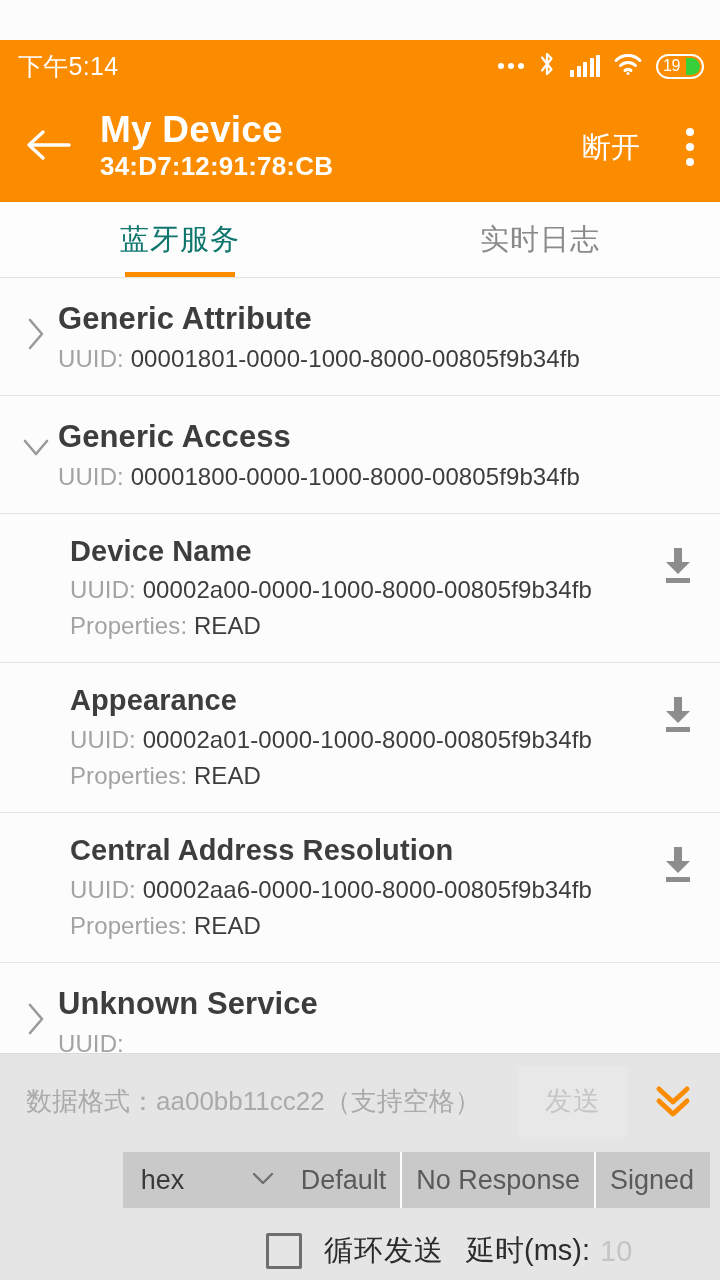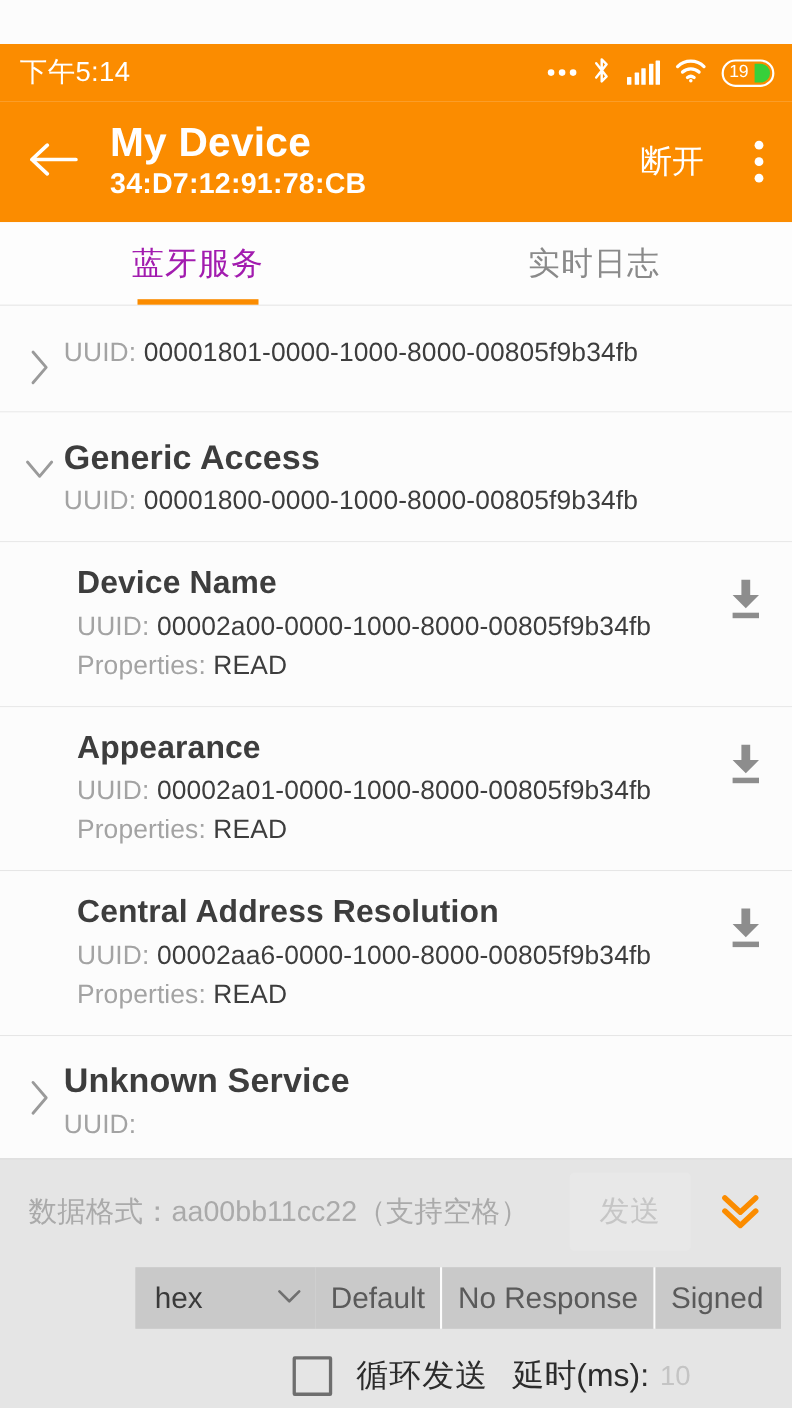--- a/index.html
+++ b/index.html
@@ -55,21 +55,21 @@
 
   
   .tabs {
     position: absolute; top: 162px; left: 0; width: 720px; height: 76px;
     background: #fdfdfd; display: flex; border-bottom: 1px solid #e2e2e2;
   }
   .tab {
     flex: 1; display: flex; align-items: center; justify-content: center;
     position: relative; font-size: 29px; color: #8a8a8a; letter-spacing: 1px;
   }
-  .tab.active { color: #a21caf; }
+  .tab.active { color: #0f766e; }
   .tab.active::after {
     content: ""; position: absolute; bottom: 0; left: 50%; transform: translateX(-50%);
     width: 110px; height: 5px; background: #fb8c00;
   }
 
   
   .list {
     position: absolute; top: 238px; left: 0; width: 720px; height: 776px;
     background: #fcfcfc; overflow: hidden;
   }
@@ -124,21 +124,21 @@
     border-right: 2px solid #fcfcfc;
   }
   .seg-btn:last-child { border-right: none; padding-right: 16px; }
 
   .loop-row { display: flex; align-items: center; height: 78px; padding-left: 40px; gap: 0; justify-content: flex-end; }
   .checkbox { width: 36px; height: 36px; border: 3px solid #6e6e6e; background: transparent; border-radius: 2px; }
   .loop-label { font-size: 29px; color: #2c2c2c; margin-left: 22px; letter-spacing: 1px; }
   .delay-label { font-size: 29px; color: #2c2c2c; margin-left: 22px; }
   .delay-input {
     border: none; outline: none; background: transparent; font-family: inherit;
-    font-size: 25px; color: #2c2c2c; width: 120px; margin-left: 10px;
+    font-size: 29px; color: #2c2c2c; width: 120px; margin-left: 10px;
   }
   .delay-input::placeholder { color: #c4c4c4; }
 </style>
 </head>
 <body>
 
 <div id="app">
 
   <div class="statusbar">
     <div class="status-time">下午5:14</div>
@@ -206,20 +206,21 @@
 
   <div class="list">
 
     <div class="service-row">
       <span class="chev">
         <svg width="22" height="36" viewBox="0 0 22 36" aria-hidden="true">
           <path d="M5 4 L17 18 L5 32" fill="none" stroke="#9a9a9a" stroke-width="2.6" stroke-linecap="round" stroke-linejoin="round"></path>
         </svg>
       </span>
       <div class="service-texts">
+        <div class="service-name">Generic Attribute</div>
         <div class="svc-uuid">
           <span class="lbl">UUID:</span>
           <span>00001801-0000-1000-8000-00805f9b34fb</span>
         </div>
       </div>
     </div>
 
     <div class="service-row">
       <span class="chev">
         <svg width="30" height="26" viewBox="0 0 30 26" aria-hidden="true">

